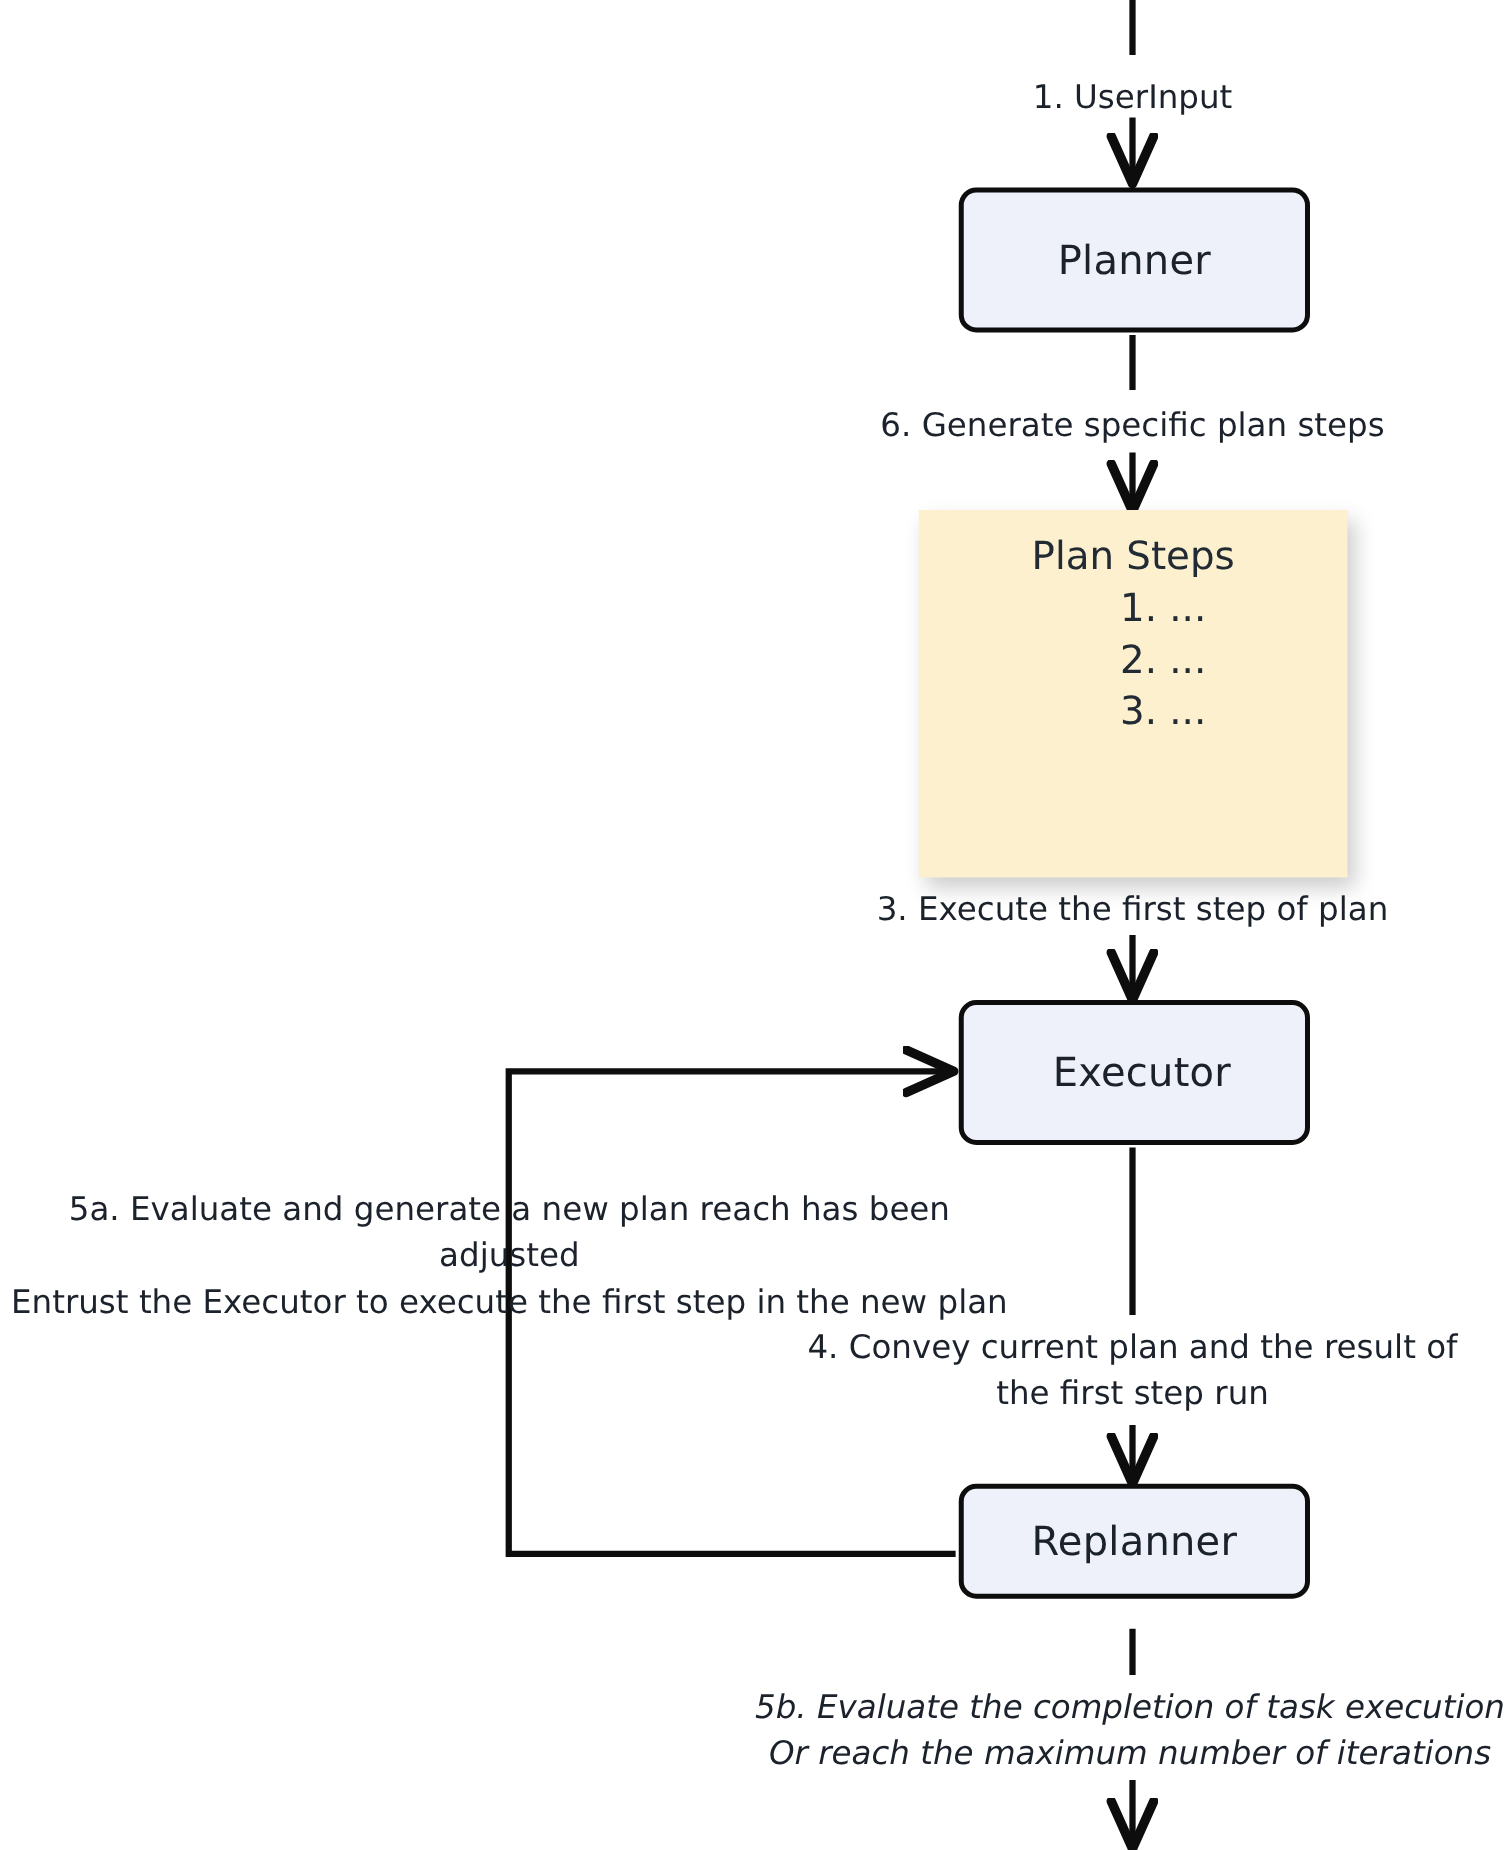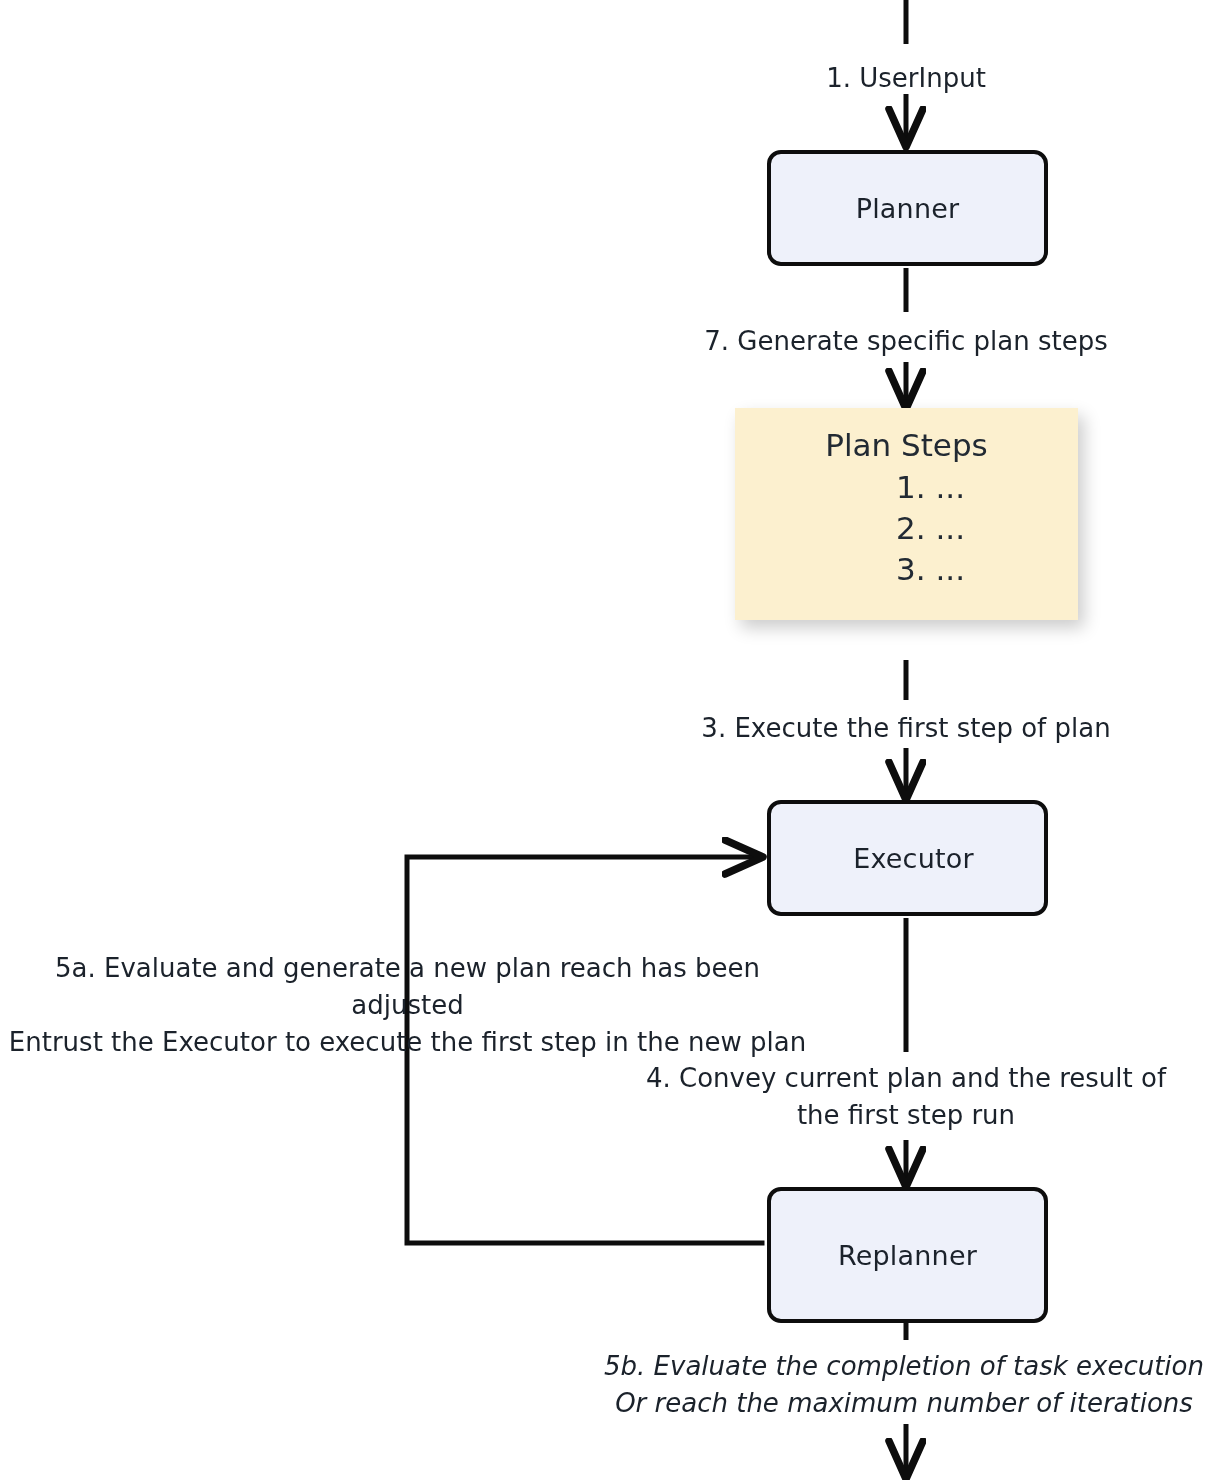--- a/index.html
+++ b/index.html
@@ -32,21 +32,21 @@
     display: flex;
     align-items: center;
     justify-content: center;
     z-index: 3;
   }
   .node-process {
     background: #eef1fa;
     border: 4px solid #0d0d0d;
     border-radius: 14px;
     color: #1b222b;
-    font-size: 27px;
+    font-size: 32px;
     letter-spacing: 0.2px;
   }
   .node-note {
     background: #fcf0cf;
     border: none;
     border-radius: 0;
     color: #1b222b;
     box-shadow: 6px 8px 16px rgba(0,0,0,0.20);
     flex-direction: column;
     justify-content: flex-start;
@@ -109,45 +109,45 @@
 
     <path d="M 762,1243 L 407,1243 L 407,857 L 758,857" fill="none" stroke="#0d0d0d" stroke-width="5" stroke-linecap="square" stroke-linejoin="miter" marker-end="url(#arrowhead)"></path>
 
     <line x1="906" y1="1303" x2="906" y2="1340" stroke="#0d0d0d" stroke-width="5"></line>
 
     <line x1="906" y1="1424" x2="906" y2="1474" stroke="#0d0d0d" stroke-width="5" marker-end="url(#arrowhead)"></line>
   </svg>
 
   <div class="edge-label" style="left:706px; top:60px; width:400px;">1. UserInput</div>
 
-  <div class="edge-label" style="left:656px; top:323px; width:500px;">7. Generate specific plan steps</div>
+  <div class="edge-label" style="left:656px; top:323px; width:500px;">6. Generate specific plan steps</div>
 
   <div class="edge-label" style="left:646px; top:710px; width:520px;">3. Execute the first step of plan</div>
 
   <div class="edge-label" style="left:626px; top:1060px; width:560px;">4. Convey current plan and the result of
 the first step run</div>
 
   <div class="edge-label left-block" style="left:5px; top:950px; width:805px;">5a. Evaluate and generate a new plan reach has been adjusted
 Entrust the Executor to execute the first step in the new plan</div>
 
   <div class="edge-label" style="left:600px; top:1348px; width:608px;font-style:italic;">5b. Evaluate the completion of task execution
 Or reach the maximum number of iterations</div>
 
   <div class="node node-process" style="left:767px; top:150px; width:281px; height:116px;">
     <span>Planner</span>
   </div>
 
-  <div class="node node-note" style="left:735px; top:408px; width:343px; height:212px;">
+  <div class="node node-note" style="left:735px; top:408px; width:343px; height:294px;">
     <div class="note-title">Plan Steps</div>
     <div class="note-item">1. ...</div>
     <div class="note-item">2. ...</div>
     <div class="note-item">3. ...</div>
   </div>
 
   <div class="node node-process" style="left:767px; top:800px; width:281px; height:116px;padding-left:12px;">
     <span>Executor</span>
   </div>
 
-  <div class="node node-process" style="left:767px; top:1187px; width:281px; height:136px;">
+  <div class="node node-process" style="left:767px; top:1187px; width:281px; height:92px;">
     <span>Replanner</span>
   </div>
 
 </div>
 
 </body></html>

